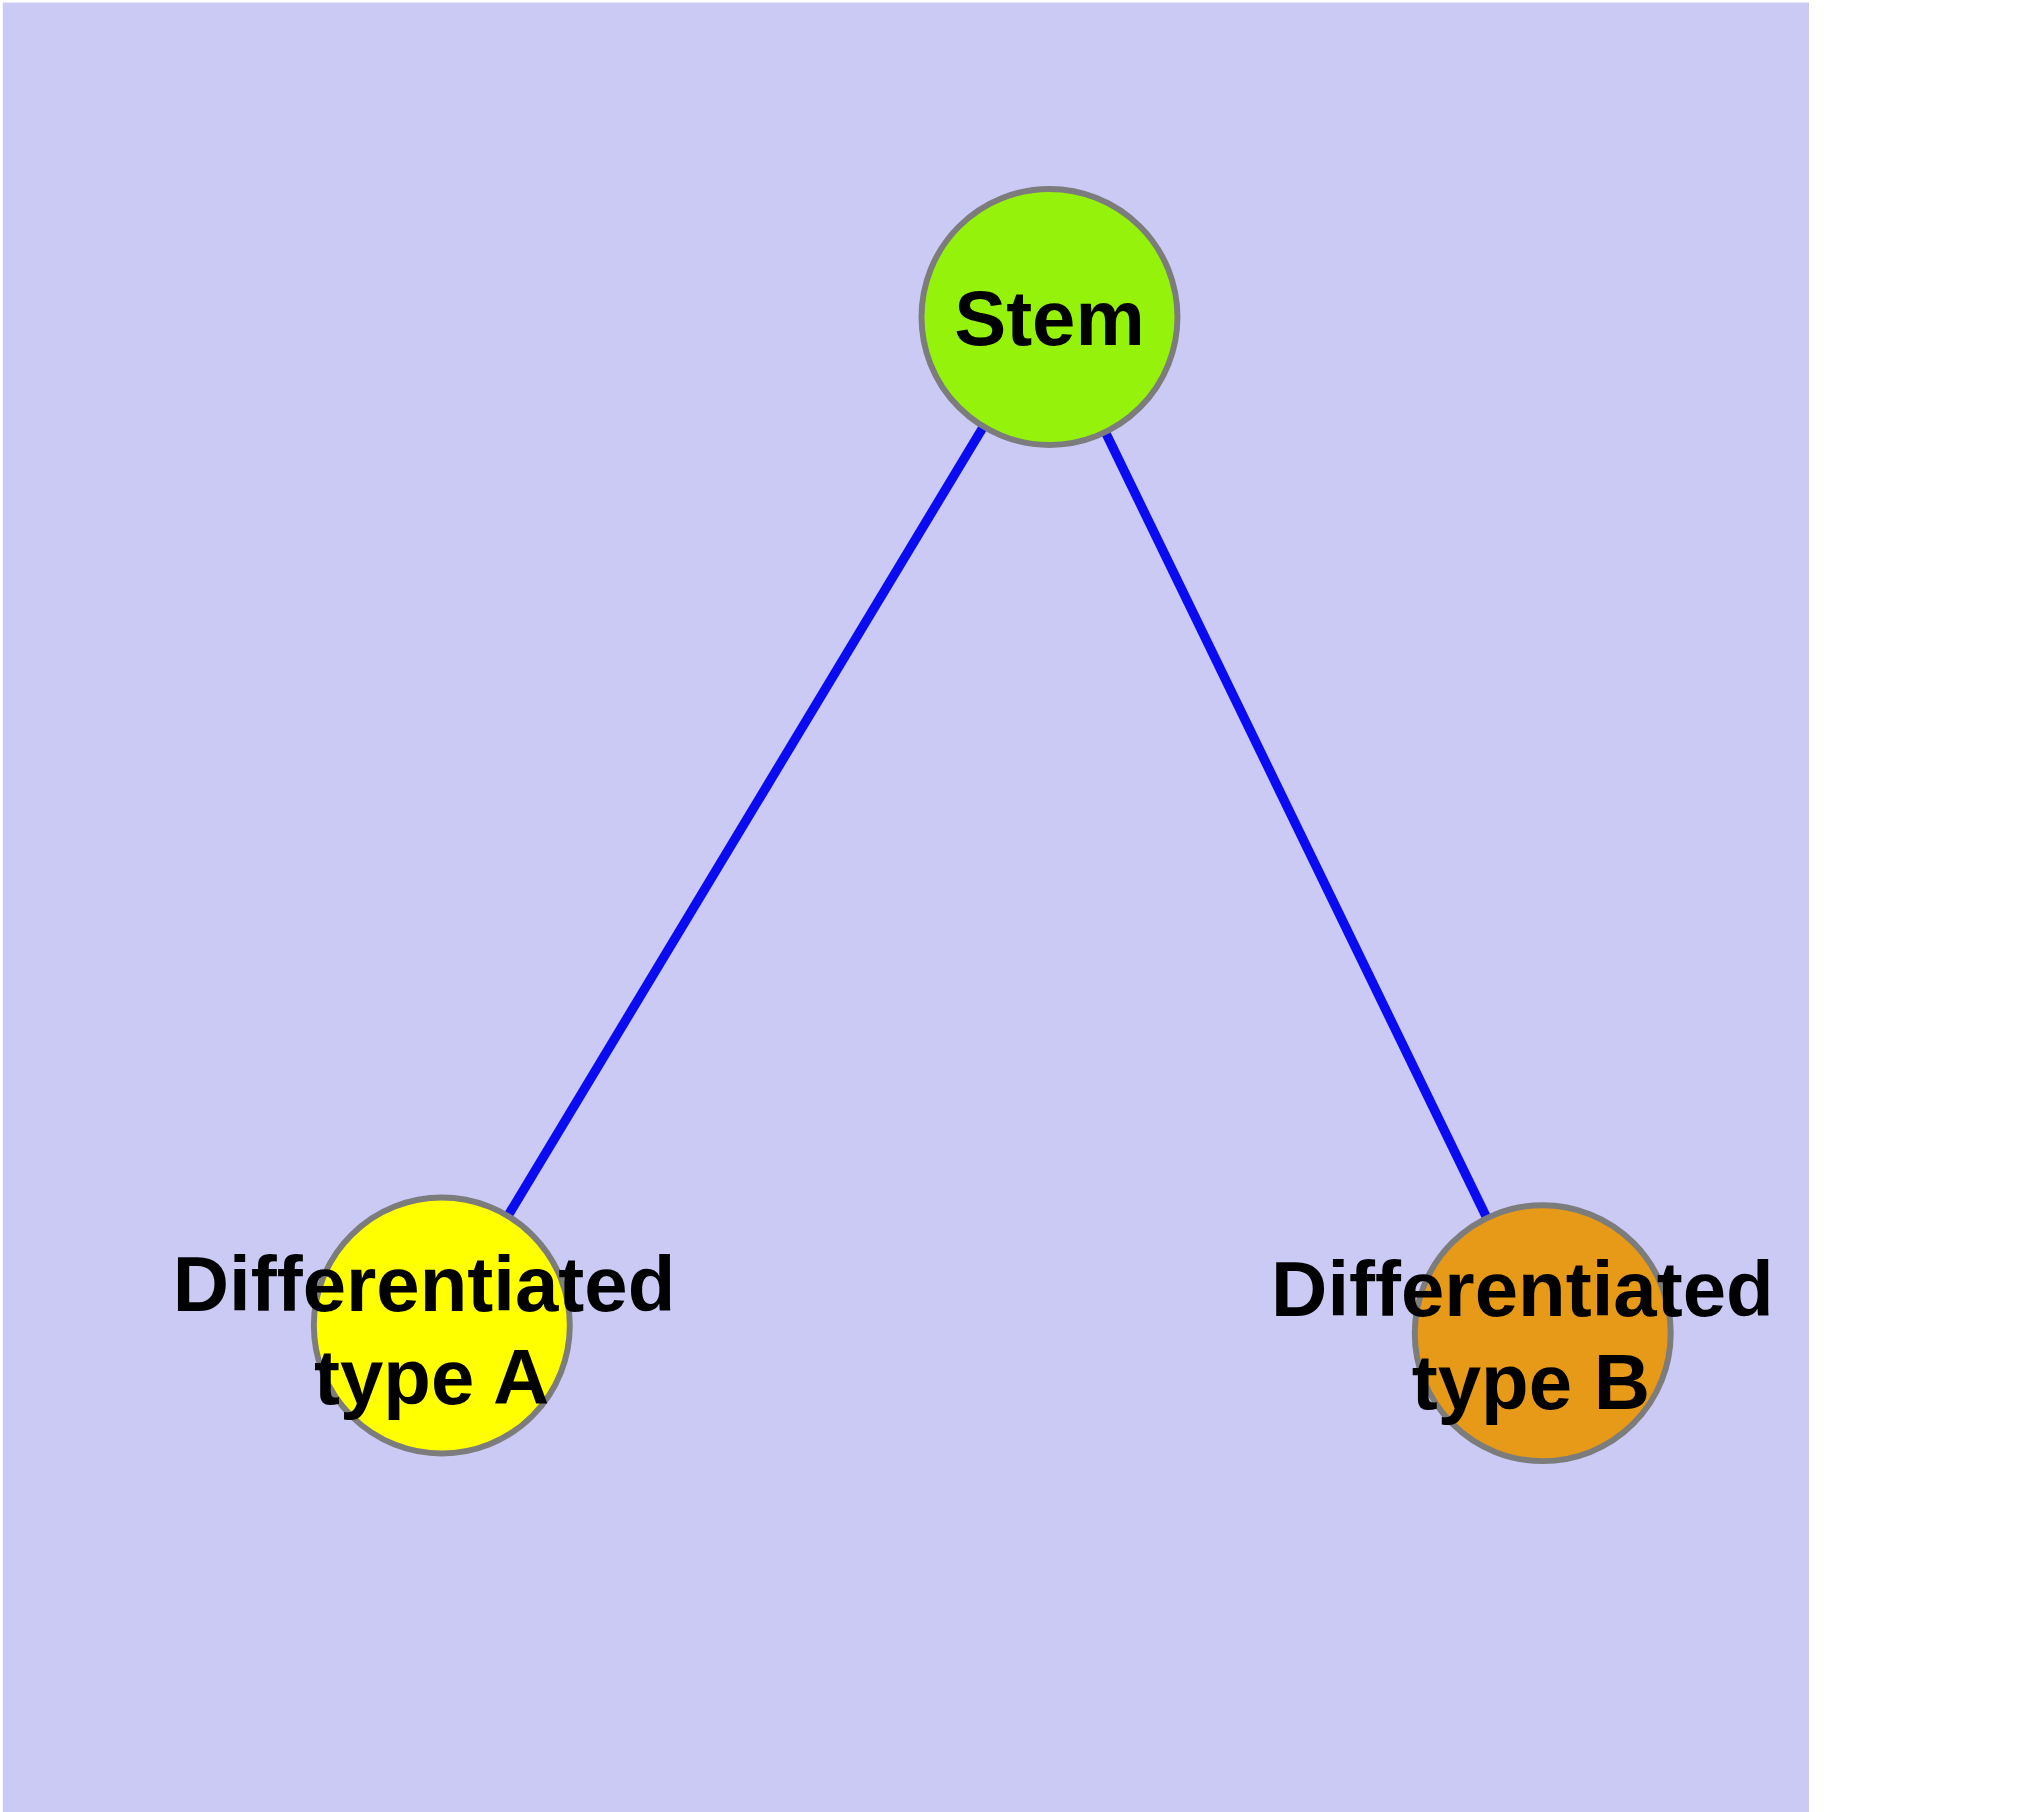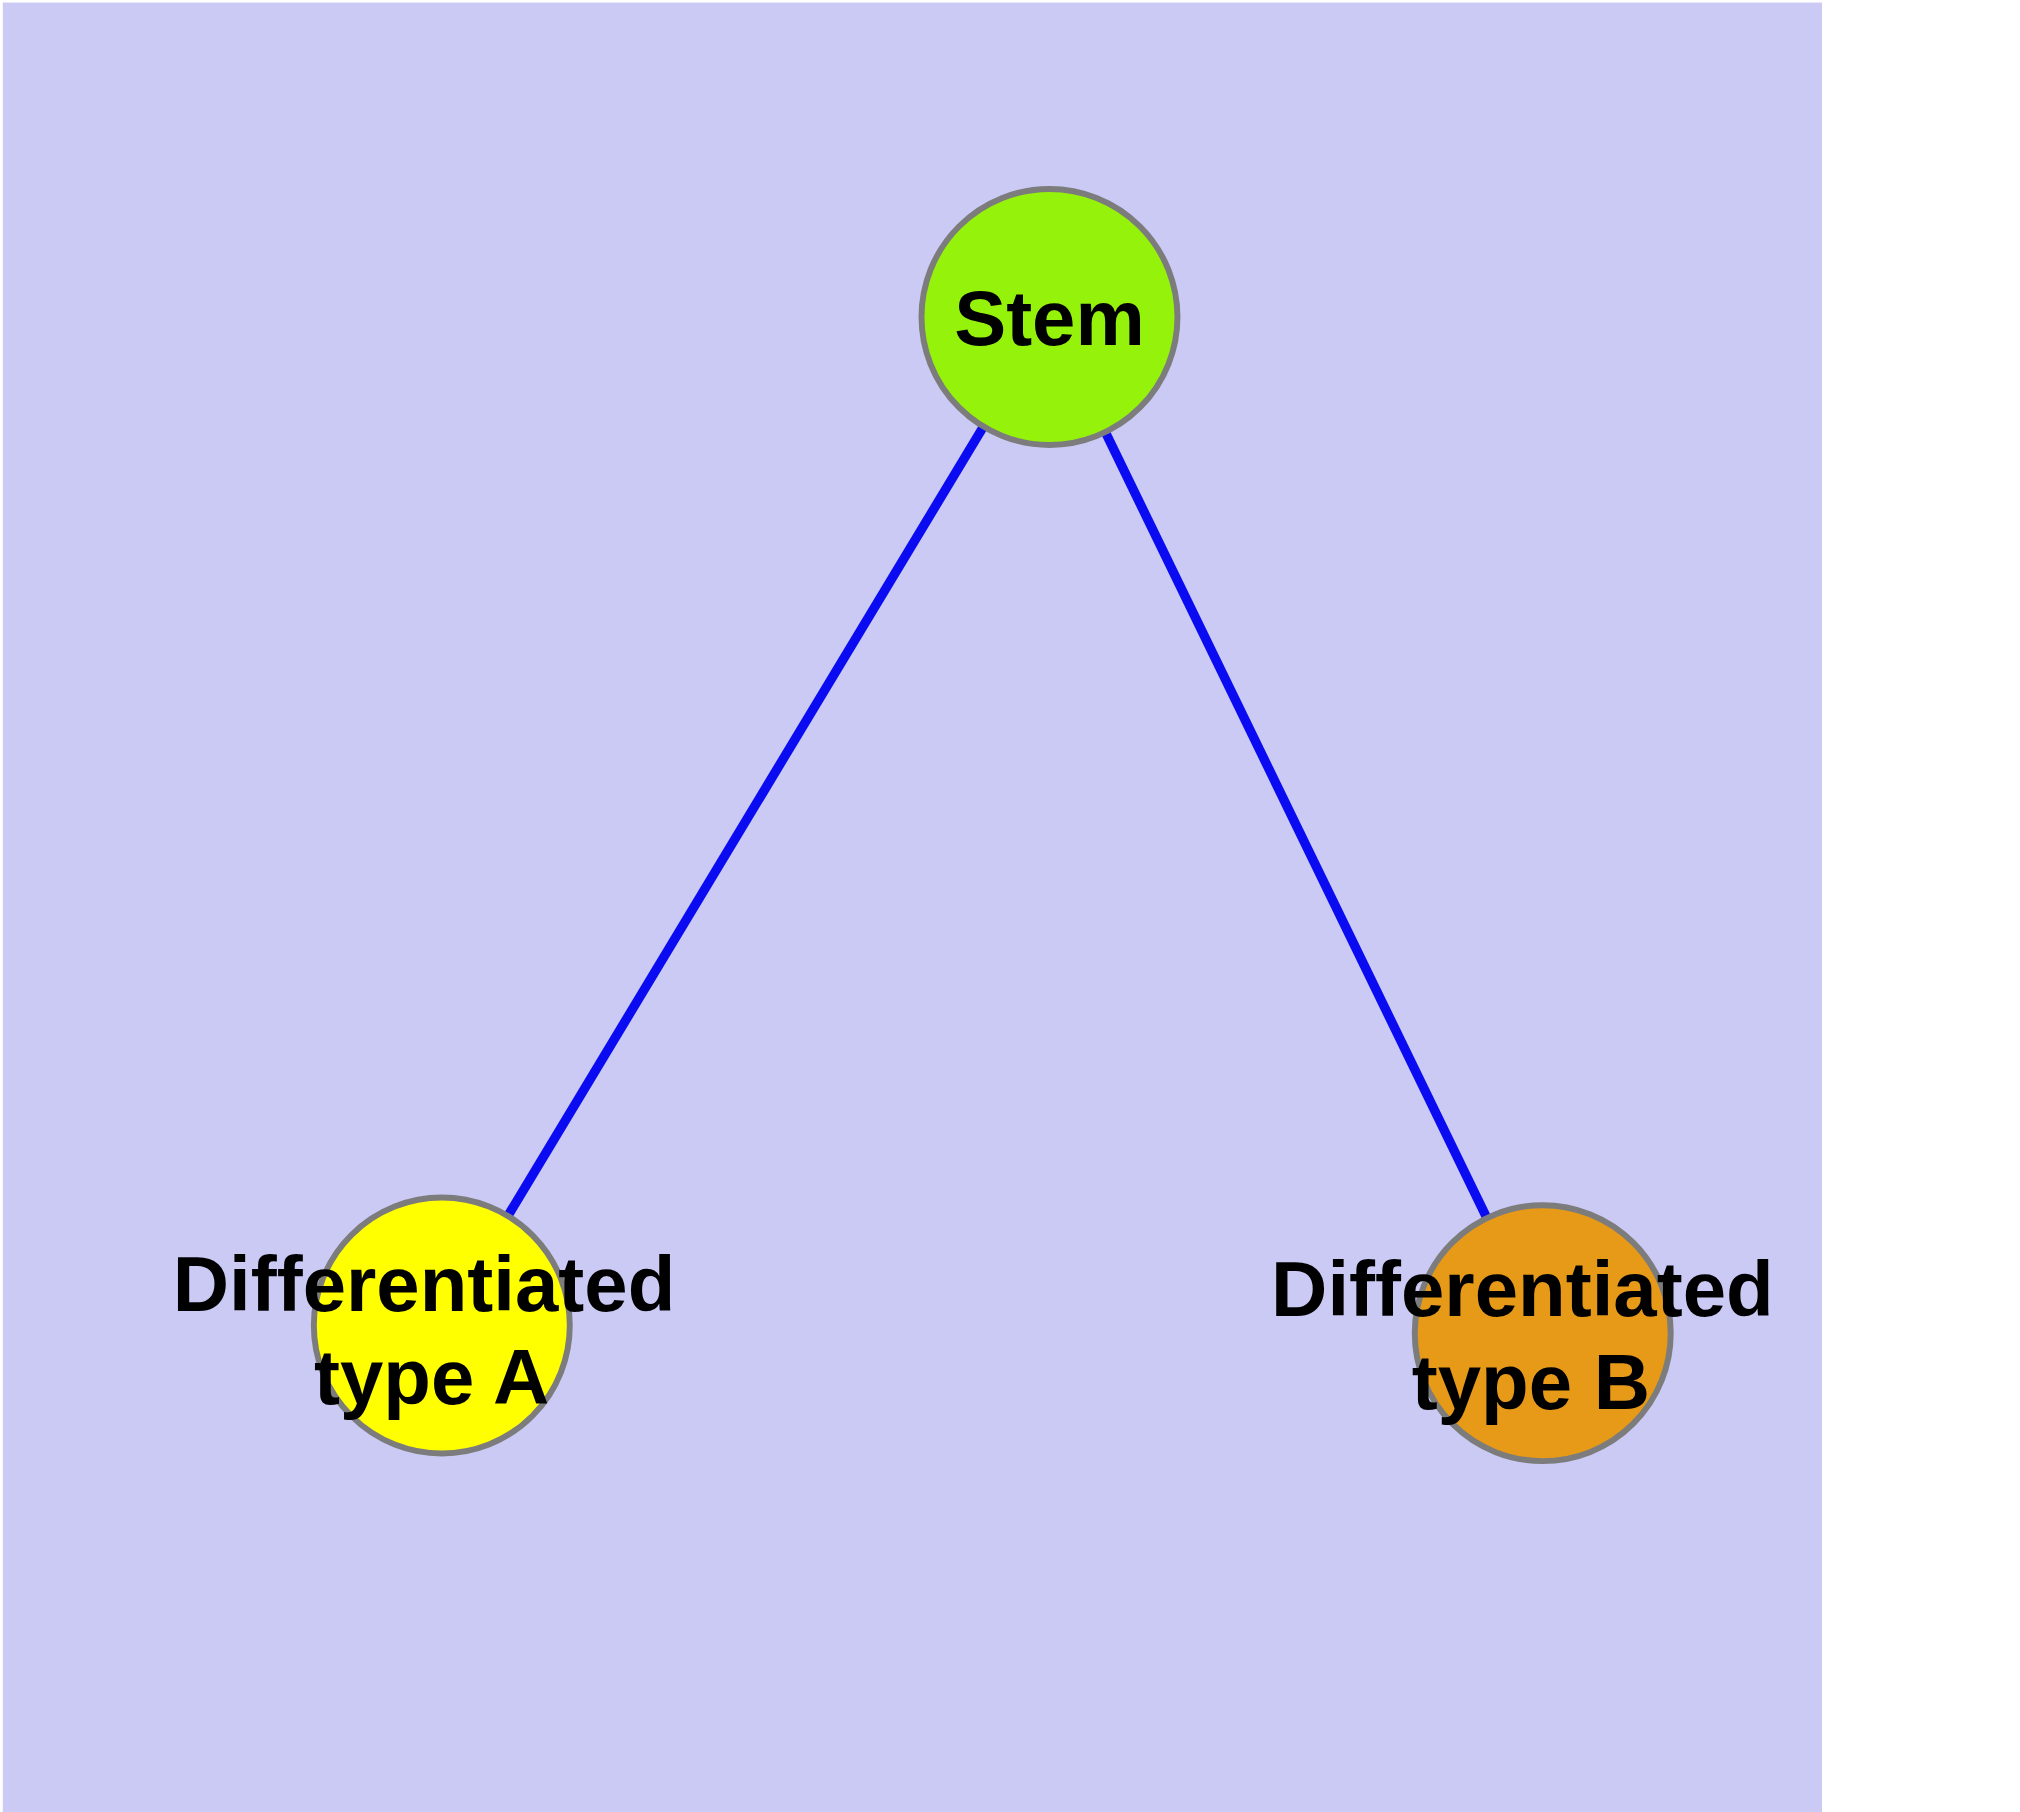--- a/index.html
+++ b/index.html
@@ -6,21 +6,20 @@
     margin: 0;
     padding: 0;
     background: #ffffff;
   }
   #figure {
     position: relative;
     width: 1809px;
     height: 1812px;
     overflow: hidden;
     font-family: "Liberation Sans", sans-serif;
-    padding-left: 13px;
   }
   #graph-svg {
     position: absolute;
     top: 0;
     left: 0;
     display: block;
   }
   .node-label {
     font-family: "Liberation Sans", sans-serif;
     font-weight: bold;

